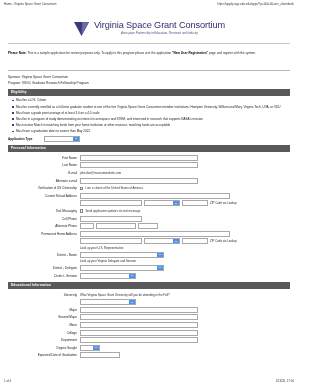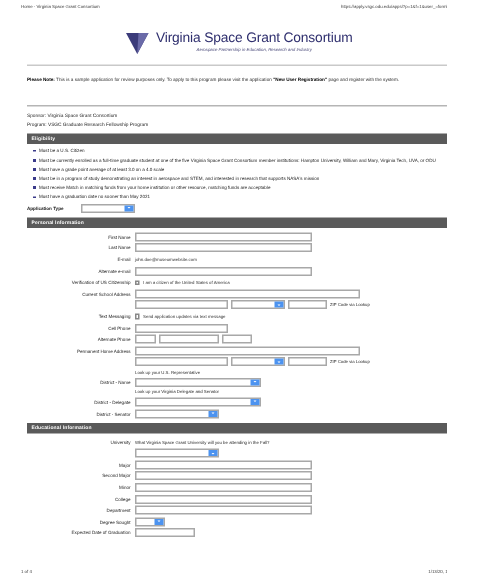--- a/index.html
+++ b/index.html
@@ -7,21 +7,20 @@
     margin: 0; padding: 0;
     width: 298px; height: 386px;
     background: #ffffff;
     font-family: "Liberation Sans", sans-serif;
     overflow: hidden;
   }
   .page {
     position: relative;
     width: 298px; height: 386px;
     background: #ffffff;
-    margin-left: 10px;
   }
 
   
   .print-header {
     display: flex;
     justify-content: space-between;
     align-items: flex-start;
     padding: 3px 4px 0 4px;
     font-size: 2.9px;
     color: #3a3a3a;

